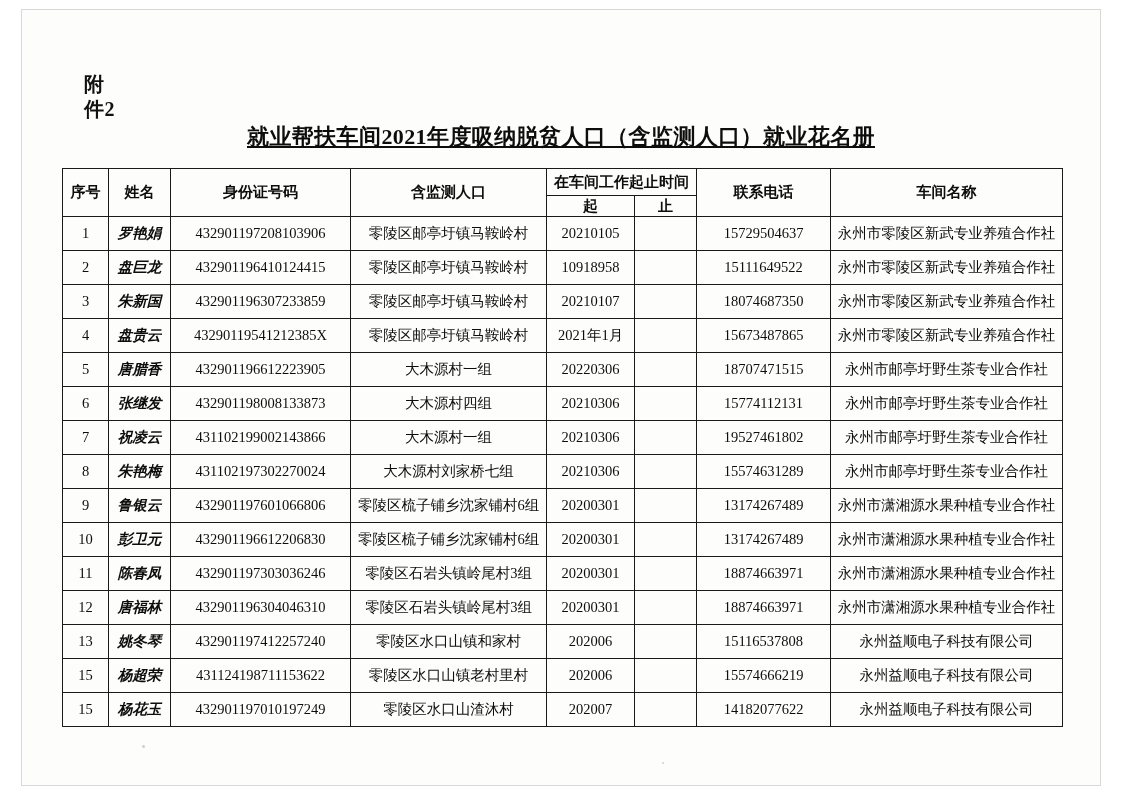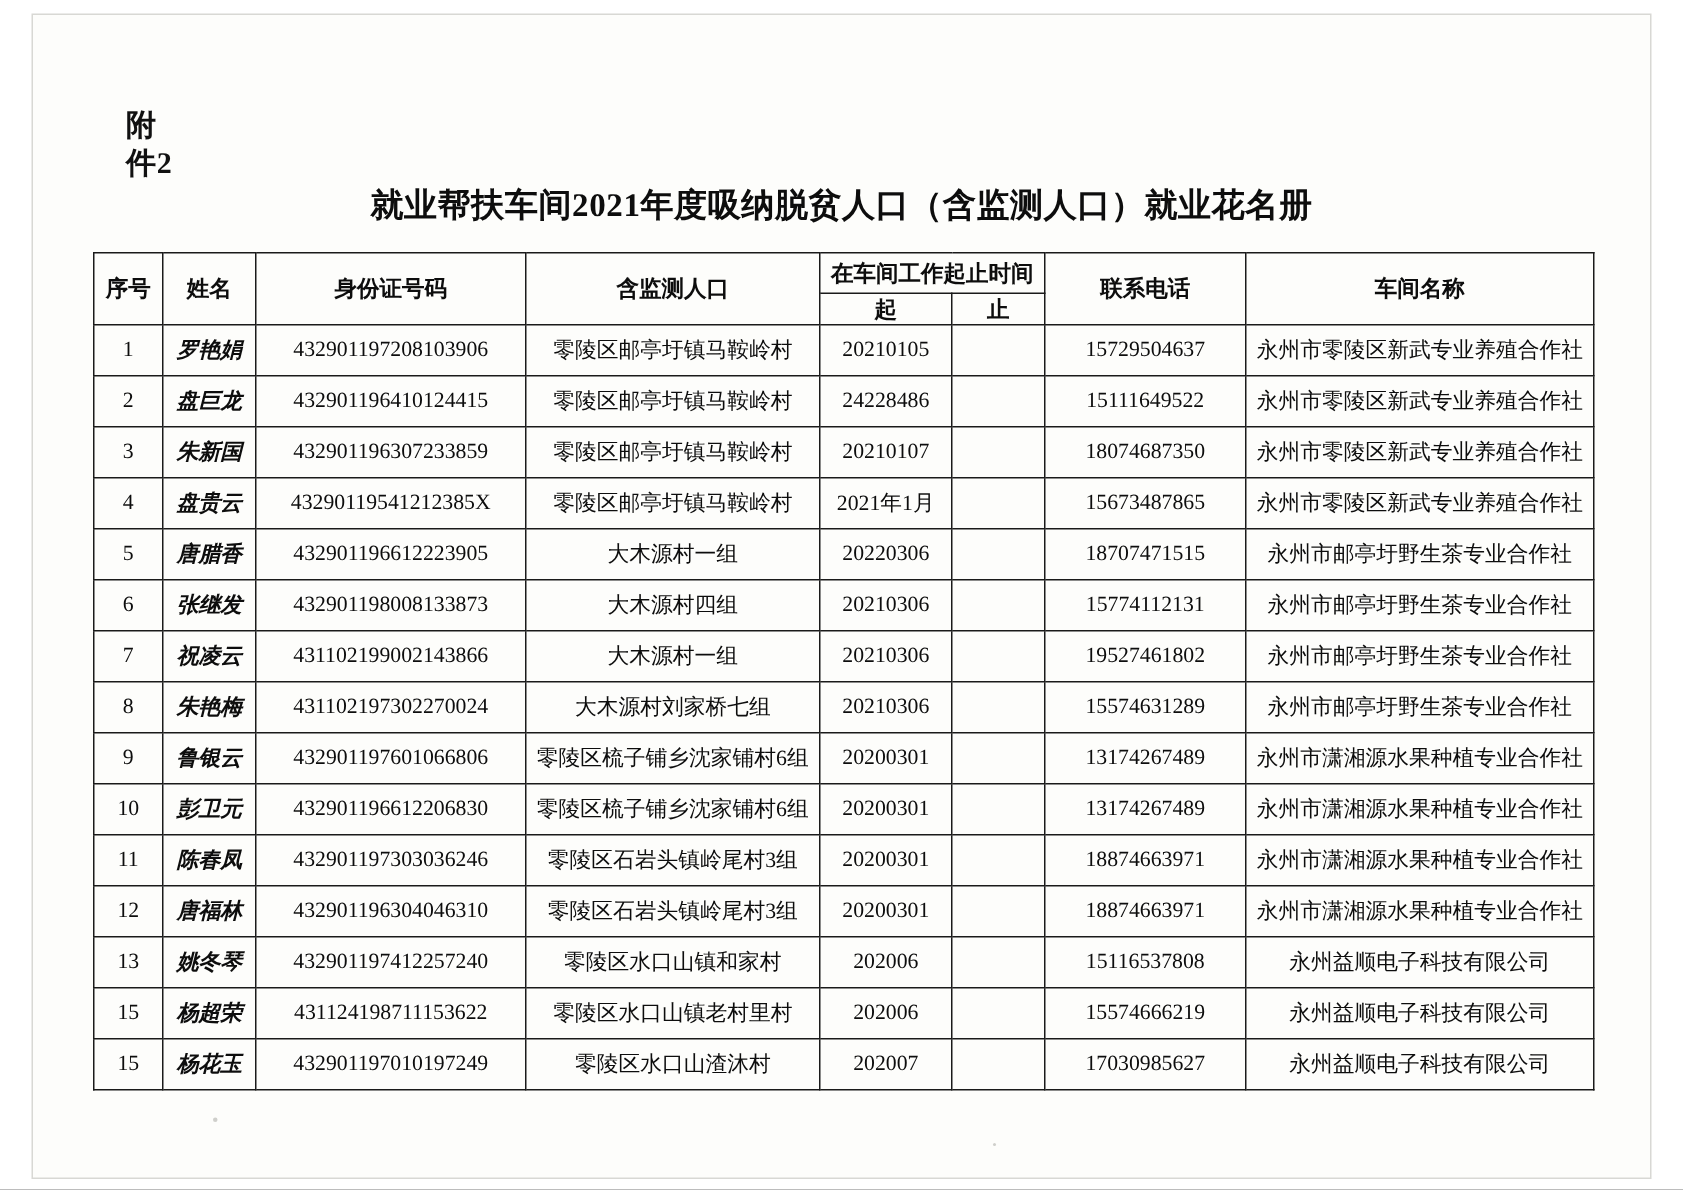--- a/index.html
+++ b/index.html
@@ -41,20 +41,21 @@
   .doc-title {
     position: absolute;
     left: 0;
     top: 112px;
     width: 1078px;
     text-align: center;
     font-size: 22px;
     font-weight: 700;
     color: #0d0d0d;
     letter-spacing: 0.4px;
+    text-decoration: underline;
   }
   table.roster {
     position: absolute;
     left: 40px;
     top: 158px;
     border-collapse: collapse;
     table-layout: fixed;
     width: 1000px;
     color: #0d0d0d;
     border-radius: 12px;
@@ -137,21 +138,21 @@
           <td class="c-start">20210105</td>
           <td class="c-end"></td>
           <td class="c-phone">15729504637</td>
           <td class="c-shop">永州市零陵区新武专业养殖合作社</td>
         </tr>
         <tr>
           <td class="c-idx">2</td>
           <td class="c-name">盘巨龙</td>
           <td class="c-id">432901196410124415</td>
           <td class="c-addr">零陵区邮亭圩镇马鞍岭村</td>
-          <td class="c-start">24228486</td>
+          <td class="c-start">10918958</td>
           <td class="c-end"></td>
           <td class="c-phone">15111649522</td>
           <td class="c-shop">永州市零陵区新武专业养殖合作社</td>
         </tr>
         <tr>
           <td class="c-idx">3</td>
           <td class="c-name">朱新国</td>
           <td class="c-id">432901196307233859</td>
           <td class="c-addr">零陵区邮亭圩镇马鞍岭村</td>
           <td class="c-start">20210107</td>
@@ -269,21 +270,21 @@
           <td class="c-phone">15574666219</td>
           <td class="c-shop">永州益顺电子科技有限公司</td>
         </tr>
         <tr>
           <td class="c-idx">15</td>
           <td class="c-name">杨花玉</td>
           <td class="c-id">432901197010197249</td>
           <td class="c-addr">零陵区水口山渣沐村</td>
           <td class="c-start">202007</td>
           <td class="c-end"></td>
-          <td class="c-phone">17030985627</td>
+          <td class="c-phone">14182077622</td>
           <td class="c-shop">永州益顺电子科技有限公司</td>
         </tr>
       </tbody>
     </table>
 
     <div class="speck" style="left:120px;top:735px;width:3px;height:3px;"></div>
     <div class="speck" style="left:640px;top:752px;width:2px;height:2px;"></div>
   </div>
 </div>
 

